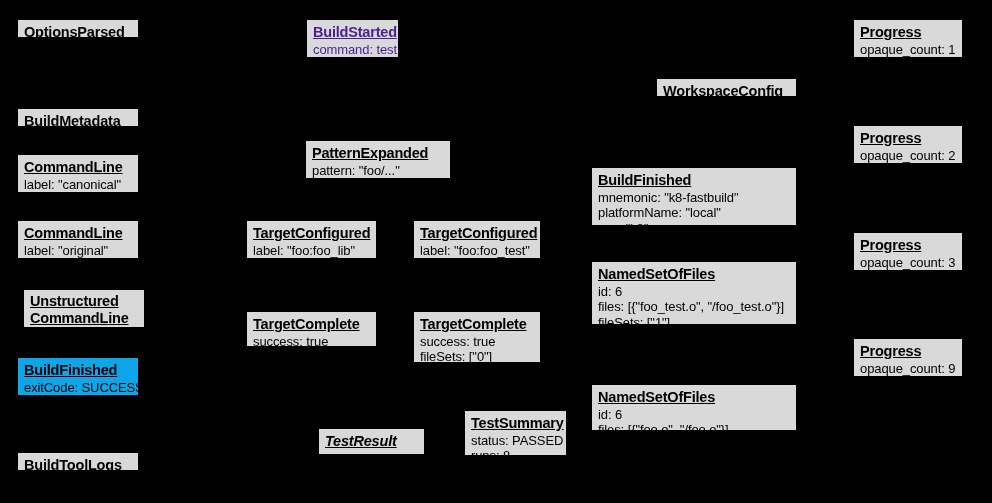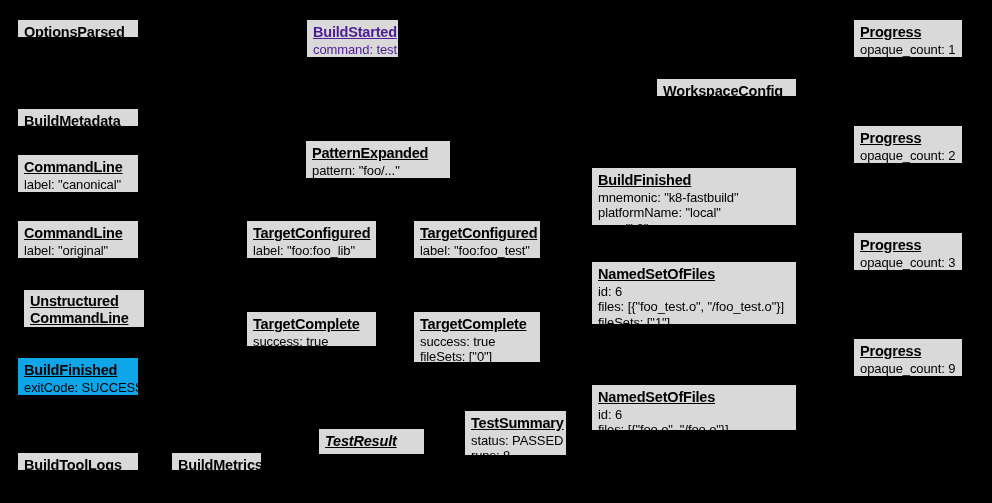--- a/index.html
+++ b/index.html
@@ -57,21 +57,20 @@
       </div></div>
     <div class="node" style="left: 11px; top: 214px; width: 134px; height: 51px; background: rgb(217, 217, 217); border-color: rgb(0, 0, 0); color: rgb(0, 0, 0);"><span class="node-title">CommandLine</span><div class="node-fields">
         <span class="node-field">label: "original"</span>
       </div></div>
     <div class="node title-only" style="left: 17px; top: 283px; width: 134px; height: 51px; background: rgb(217, 217, 217); border-color: rgb(0, 0, 0); color: rgb(0, 0, 0);"><span class="node-title">Unstructured
 CommandLine</span></div>
     <div class="node" style="left: 11px; top: 351px; width: 134px; height: 51px; background: #0ea5e9; border-color: rgb(0, 0, 0); color: rgb(0, 0, 0);"><span class="node-title">BuildFinished</span><div class="node-fields">
         <span class="node-field">exitCode: SUCCESS</span>
       </div></div>
     <div class="node title-only" style="left: 11px; top: 446px; width: 134px; height: 31px; background: rgb(217, 217, 217); border-color: rgb(0, 0, 0); color: rgb(0, 0, 0);"><span class="node-title">BuildToolLogs</span></div>
-    <div class="node title-only" style="left: 165px; top: 446px; width: 103px; height: 31px; background: rgb(217, 217, 217); border-color: rgb(0, 0, 0); color: rgb(0, 0, 0);"><span class="node-title">BuildMetrics</span></div>
     <div class="node" style="left: 300px; top: 13px; width: 105px; height: 51px; background: rgb(217, 217, 217); border-color: rgb(0, 0, 0); color: #4c1d95;"><span class="node-title">BuildStarted</span><div class="node-fields">
         <span class="node-field">command: test</span>
       </div></div>
     <div class="node" style="left: 299px; top: 113px; width: 158px; height: 51px; background: rgb(217, 217, 217); border-color: rgb(0, 0, 0); color: rgb(0, 0, 0); margin-top: 21px;"><span class="node-title">PatternExpanded</span><div class="node-fields">
         <span class="node-field">pattern: "foo/..."</span>
       </div></div>
     <div class="node" style="left: 240px; top: 214px; width: 143px; height: 51px; background: rgb(217, 217, 217); border-color: rgb(0, 0, 0); color: rgb(0, 0, 0);"><span class="node-title">TargetConfigured</span><div class="node-fields">
         <span class="node-field">label: "foo:foo_lib"</span>
       </div></div>
     <div class="node" style="left: 407px; top: 214px; width: 140px; height: 51px; background: rgb(217, 217, 217); border-color: rgb(0, 0, 0); color: rgb(0, 0, 0);"><span class="node-title">TargetConfigured</span><div class="node-fields">

